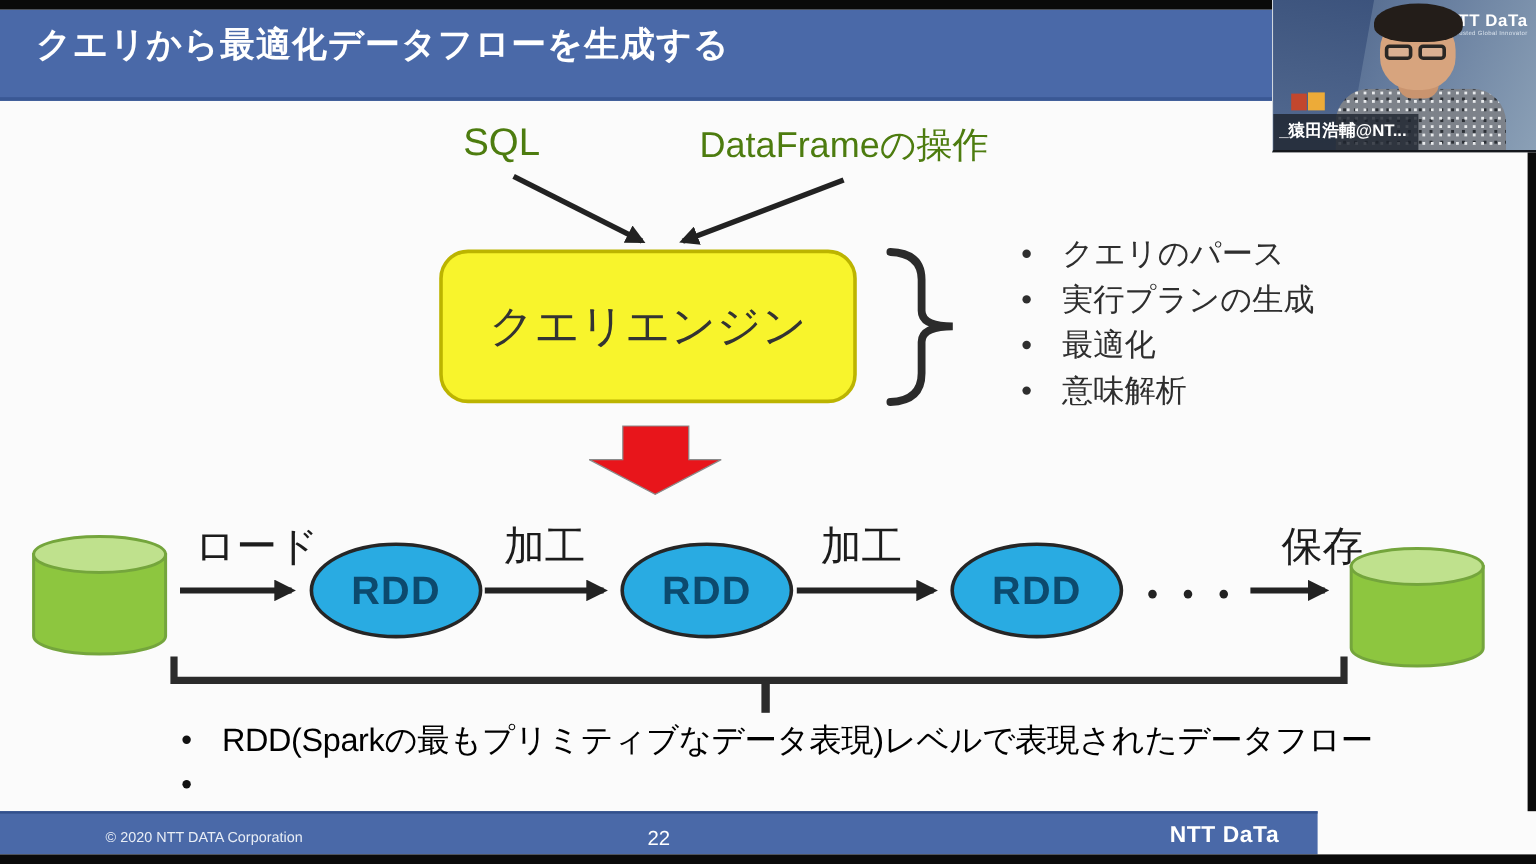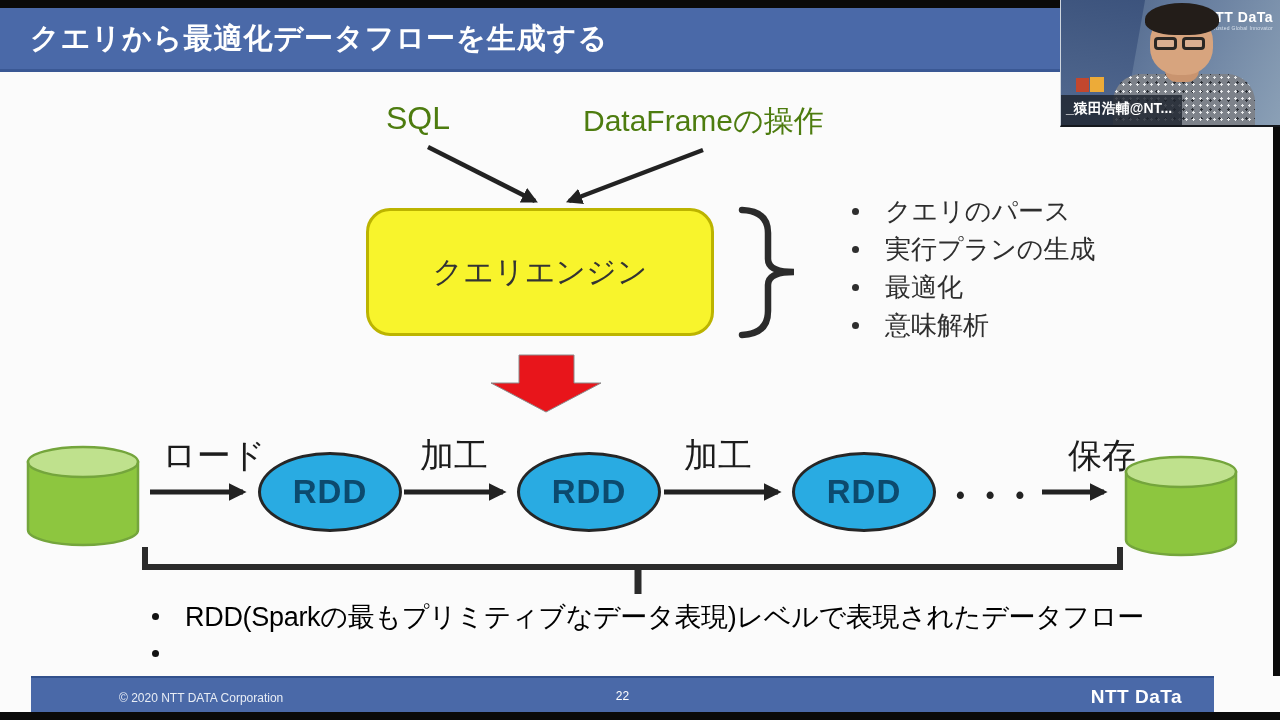--- a/index.html
+++ b/index.html
@@ -6,35 +6,35 @@
   html,body { width:1280px; height:720px; background:#000; }
   body { font-family:"Liberation Sans","DejaVu Sans",sans-serif; }
   .stage { position:relative; width:1280px; height:720px; background:#fbfbfb; overflow:hidden; }
 
   
   .bar-top    { position:absolute; left:0; top:0;    width:1280px; height:8px;  background:#0a0a0a; z-index:2; }
   .bar-bottom { position:absolute; left:0; top:712px; width:1280px; height:8px; background:#0a0a0a; z-index:6; }
   .edge-right { position:absolute; left:1273px; top:127px; width:7px; height:549px; background:#0b0b0b; z-index:5; }
 
   
-  .slide-header { position:absolute; left:0; top:8px; width:1280px; height:64px;
+  .slide-header { position:absolute; left:0; top:8px; width:1280px; height:76px;
                   background:#4a69a8; border-bottom:3px solid #3a5894; z-index:1; }
   .slide-title { position:absolute; left:30px; top:0; line-height:61px; color:#ffffff;
                  font-size:29px; font-weight:700; letter-spacing:1px; }
 
   
   .abs { position:absolute; z-index:2; color:#4d7c0f; white-space:nowrap; }
 
   .lbl-sql { left:386px; top:100px; font-size:32px; font-weight:500; }
   .lbl-df  { left:583px; top:101px; font-size:30px; font-weight:500; }
 
   .engine-box { position:absolute; left:366px; top:208px; width:348px; height:128px;
                 background:#f8f42c; border:3px solid #bcb400; border-radius:24px;
                 display:flex; align-items:center; justify-content:center; z-index:2; }
-  .engine-box span { font-size:30px; font-weight:500; color:#333333; }
+  .engine-box span { font-size:37px; font-weight:500; color:#333333; }
 
   .task-list { position:absolute; left:852px; top:192px; list-style:none; z-index:2; }
   .task-list li { display:flex; align-items:center; height:38px; }
   .task-list .dot { width:7px; height:7px; border-radius:50%; background:#2e2e2e; margin-right:26px; flex:0 0 auto; }
   .task-list .txt { font-size:26px; color:#2e2e2e; white-space:nowrap; }
 
   .flow-label { font-size:34px; font-weight:500; color:#1c1c1c; }
   .lbl-load { left:162px; top:433px; }
   .lbl-t1   { left:420px; top:433px; }
   .lbl-t2   { left:684px; top:433px; }
@@ -52,24 +52,24 @@
   .note-list { position:absolute; left:152px; top:598px; list-style:none; z-index:2; }
   .note-list li { display:flex; align-items:center; height:37px; }
   .note-list .dot { width:7px; height:7px; border-radius:50%; background:#111111; margin-right:26px; flex:0 0 auto; }
   .note-list .txt { font-size:27px; color:#000000; white-space:nowrap; letter-spacing:-0.3px; }
 
   .watermark { position:absolute; left:1032px; top:606px; z-index:3;
                font-size:74px; font-weight:700; letter-spacing:2px; text-transform:lowercase;
                color:rgba(255,255,255,0.15); -webkit-text-stroke:2.5px rgba(203,203,203,0.95); }
 
   
-  .slide-footer { position:absolute; left:0; top:676px; width:1183px; height:36px;
-                  background:#4a69a8; border-top:2px solid #32508c; z-index:5;margin-left:31px; }
+  .slide-footer { position:absolute; left:0; top:676px; width:1098px; height:36px;
+                  background:#4a69a8; border-top:2px solid #32508c; z-index:5; }
   .footer-copy { position:absolute; left:88px; top:13px; font-size:12px; color:#e8edf5; }
-  .footer-page { position:absolute; left:0; right:0; top:11px; text-align:center; font-size:12px; color:#ffffff; }
+  .footer-page { position:absolute; left:0; right:0; top:11px; text-align:center; font-size:17px; color:#ffffff; }
   .footer-logo { position:absolute; right:32px; top:8px; font-size:19px; font-weight:700;
                  color:#ffffff; letter-spacing:0.5px; }
 
   
   .overlay { position:absolute; left:0; top:0; width:1280px; height:720px; z-index:1; pointer-events:none; }
 
   
   .webcam { position:absolute; left:1060px; top:0; width:220px; height:127px; z-index:7;
             background:linear-gradient(115deg,#45597a 0%,#60779a 40%,#8ba0b6 100%);
             border-left:1px solid #cfd6df; border-bottom:2px solid #15181d; overflow:hidden; }

